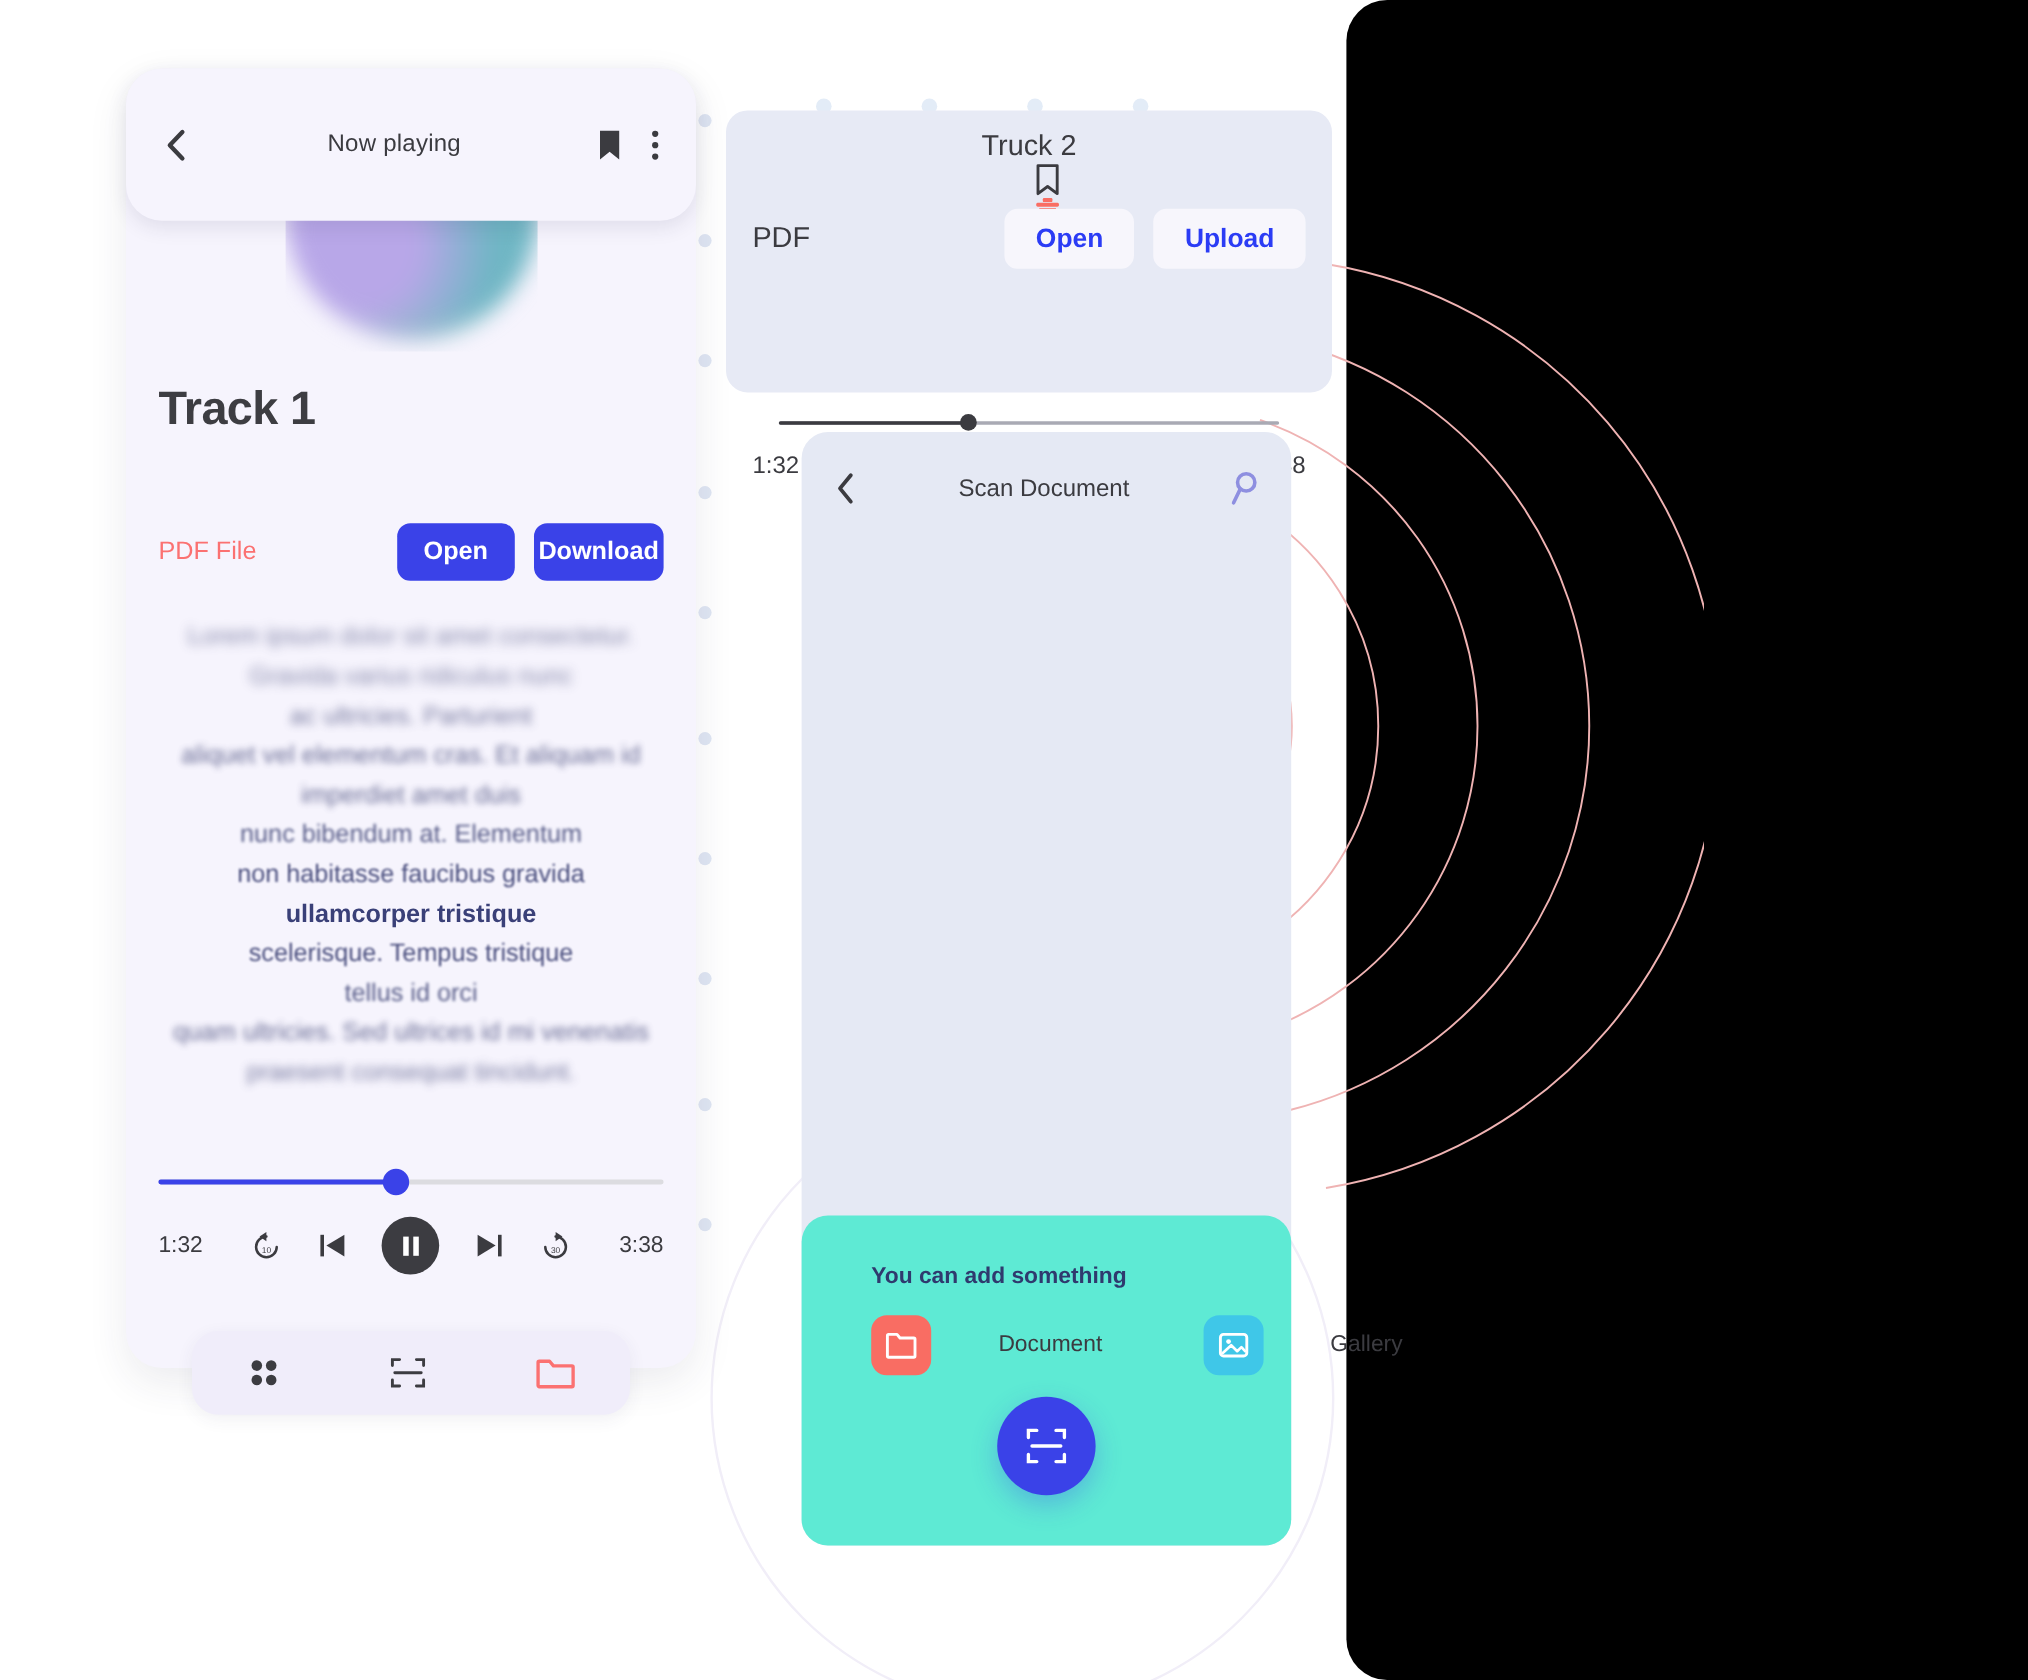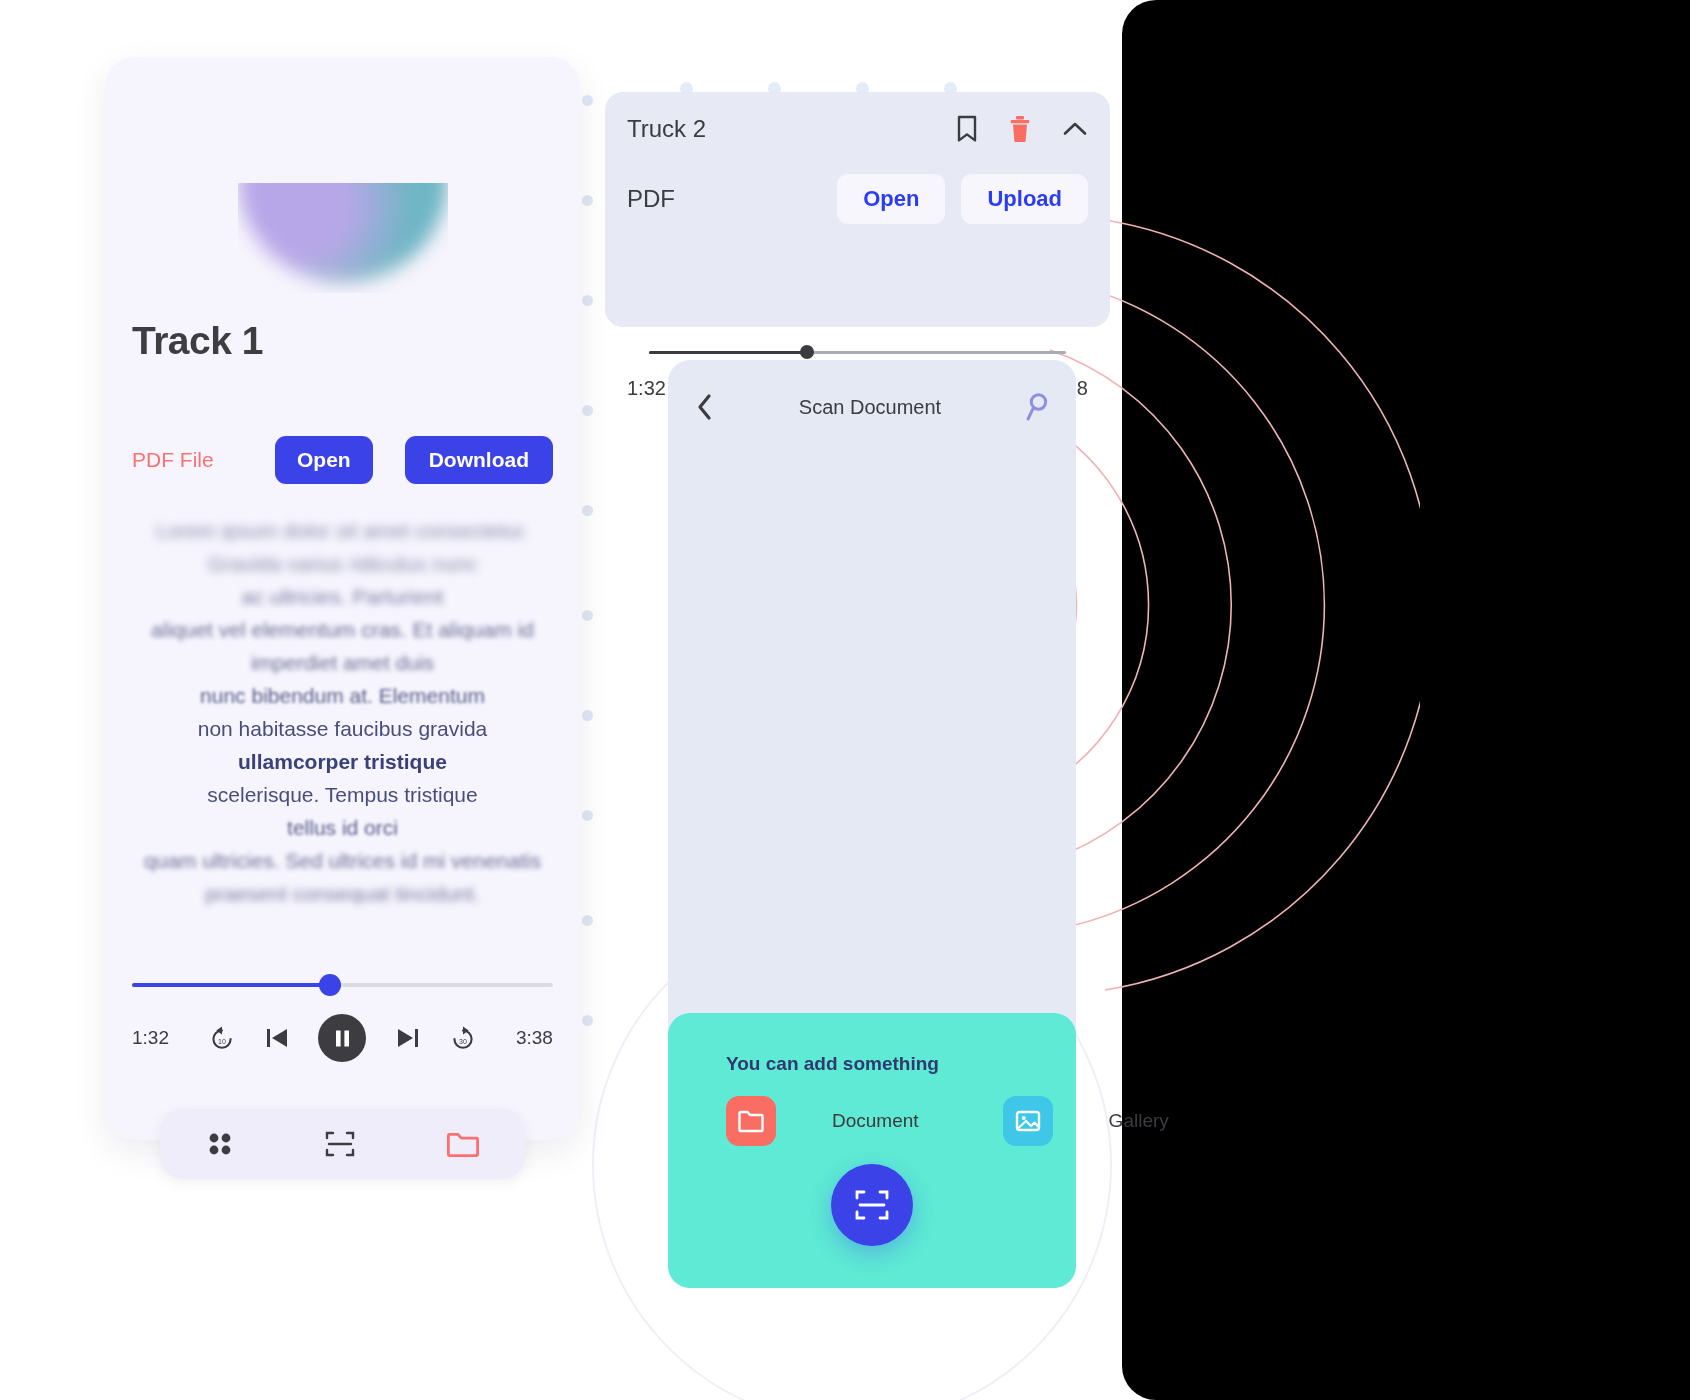--- a/index.html
+++ b/index.html
@@ -81,21 +81,21 @@
     display: flex; align-items: center;
   }
   .file-label { font-size: 21px; color: #fb7171; }
   .file-row .spacer { flex: 1; }
   .btn-blue {
     height: 48px; border: none; border-radius: 11px;
     background: #3a42e8; color: #ffffff;
     font-size: 21px; font-weight: bold; cursor: pointer;
     padding: 0 22px; font-family: "Liberation Sans", sans-serif;
   }
-  .btn-blue.dl { padding: 0 24px; margin-left: 32px; }
+  .btn-blue.dl { padding: 0 4px; margin-left: 16px; }
 
   .lyrics {
     position: absolute; left: 14px; top: 330px; width: 447px;
     text-align: center; color: #3e4375;
   }
   .lyrics .ln { font-size: 21px; line-height: 33px; font-weight: 500; }
   .lyrics .b5 { filter: blur(4.6px); opacity: .62; }
   .lyrics .b4 { filter: blur(3.6px); opacity: .68; }
   .lyrics .b3 { filter: blur(2.6px); opacity: .76; }
   .lyrics .b2 { filter: blur(1.5px); opacity: .86; }
@@ -135,21 +135,21 @@
     display: flex; align-items: center; justify-content: space-around;
   }
 
   
   #card-truck {
     left: 605px; top: 92px; width: 505px; height: 235px;
     background: #e7eaf5; border-radius: 18px;
   }
   #card-truck .t-head {
     position: absolute; left: 22px; top: 16px; right: 22px; height: 42px;
-    display: flex; align-items: center;
+    display: flex; align-items: center; flex-direction: column;
   }
   .t-title { font-size: 24px; color: #3b3b40; flex: 1; }
   .t-head .ic { margin-left: 30px; cursor: pointer; display: flex; }
   .t-row2 {
     position: absolute; left: 22px; top: 82px; right: 22px; height: 50px;
     display: flex; align-items: center;
   }
   .t-pdf { font-size: 24px; color: #3b3b40; flex: 1; }
   .btn-white {
     height: 50px; border: none; border-radius: 11px; background: #f7f6fc;
@@ -258,20 +258,40 @@
     <div class="dot-top" style="left:196px"></div>
     <div class="dot-top" style="left:284px"></div>
   </div>
 
   <div class="card" id="phone-left">
 
     <div class="albumart">
       <div class="blob"></div>
     </div>
 
+    <div id="left-header">
+      <div class="icon-btn">
+        <svg width="24" height="30" viewBox="0 0 24 30" fill="none">
+          <path d="M17 4 L6.5 15 L17 26" stroke="#3b3b40" stroke-width="3.6" stroke-linecap="round" stroke-linejoin="round"></path>
+        </svg>
+      </div>
+      <div class="hdr-title">Now playing</div>
+      <div class="icon-btn" style="margin-right:24px">
+        <svg width="20" height="26" viewBox="0 0 20 26">
+          <path d="M2 1 H18 V25 L10 18.5 L2 25 Z" fill="#3b3b40"></path>
+        </svg>
+      </div>
+      <div class="icon-btn">
+        <svg width="8" height="26" viewBox="0 0 8 26">
+          <circle cx="4" cy="3.5" r="2.6" fill="#3b3b40"></circle>
+          <circle cx="4" cy="13" r="2.6" fill="#3b3b40"></circle>
+          <circle cx="4" cy="22.5" r="2.6" fill="#3b3b40"></circle>
+        </svg>
+      </div>
+    </div>
 
     <div id="left-body">
 
       <div class="track-title">Track 1</div>
 
       <div class="file-row">
         <span class="file-label">PDF File</span>
         <span class="spacer"></span>
         <button class="btn-blue">Open</button>
         <button class="btn-blue dl">Download</button>

